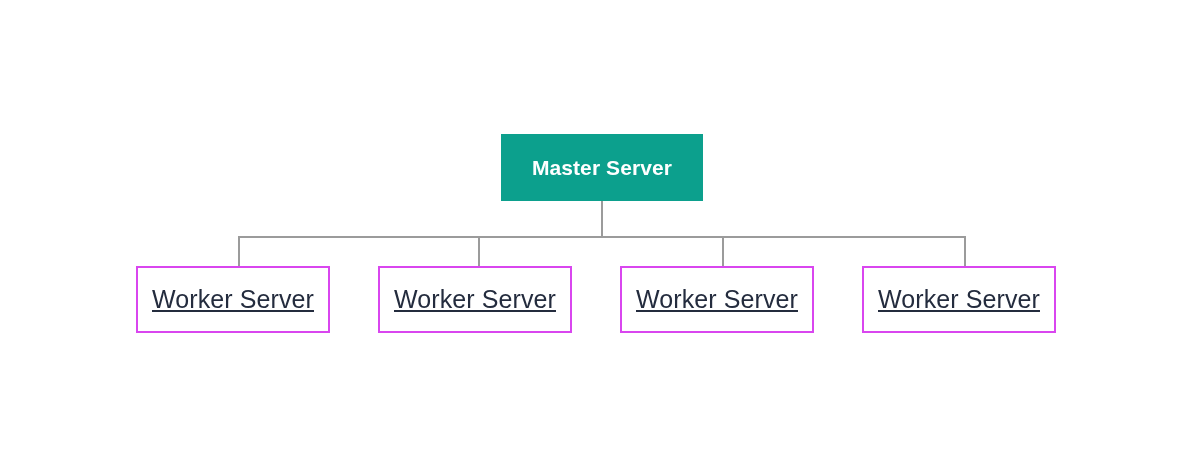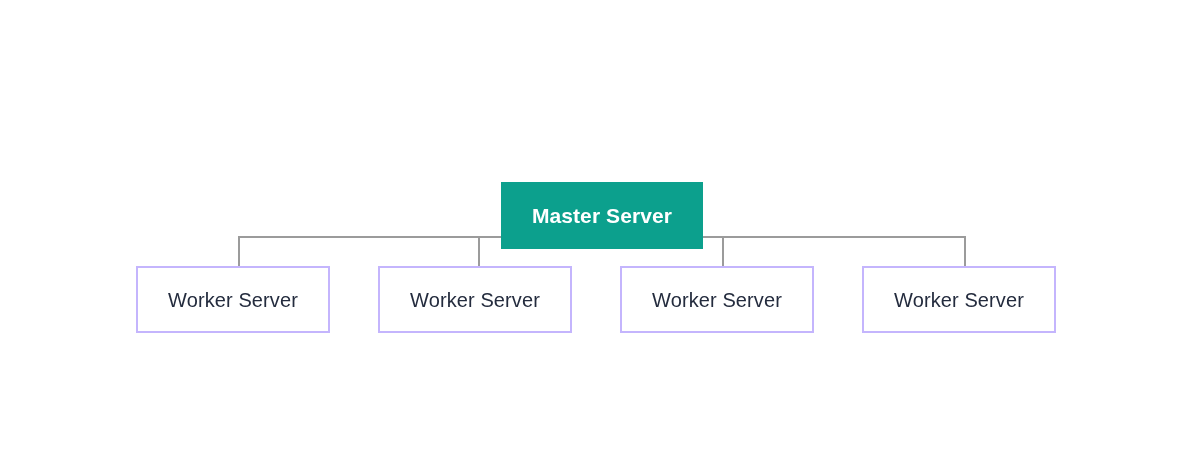--- a/index.html
+++ b/index.html
@@ -38,24 +38,25 @@
     color: #ffffff;
     font-size: 21px;
     font-weight: bold;
     letter-spacing: 0.1px;
     border: none;
   }
 
   .node-worker {
     background: #ffffff;
     color: #242c3e;
-    font-size: 20px;
+    font-size: 25px;
     font-weight: normal;
-    border: 2px solid #c4b5fd;
+    border: 2px solid #d946ef;
     letter-spacing: 0.1px;
+    text-decoration: underline;
   }
 
   .node-label {
     display: block;
     pointer-events: none;
   }
 
   
   .edge-layer {
     position: absolute;
@@ -79,21 +80,21 @@
 
   <div class="edge-layer">
     <div class="edge-line edge-v" style="left:601px; top:201px; height:35px;"></div>
     <div class="edge-line edge-h" style="left:238px; top:236px; width:728px;"></div>
     <div class="edge-line edge-v" style="left:238px; top:236px; height:30px;"></div>
     <div class="edge-line edge-v" style="left:478px; top:236px; height:30px;"></div>
     <div class="edge-line edge-v" style="left:722px; top:236px; height:30px;"></div>
     <div class="edge-line edge-v" style="left:964px; top:236px; height:30px;"></div>
   </div>
 
-  <div class="node node-master" style="left:501px; top:134px; width:202px; height:67px;margin-top:48px;">
+  <div class="node node-master" style="left:501px; top:134px; width:202px; height:67px;">
     <span class="node-label">Master Server</span>
   </div>
 
   <div class="node node-worker" style="left:136px; top:266px; width:194px; height:67px;">
     <span class="node-label">Worker Server</span>
   </div>
 
   <div class="node node-worker" style="left:378px; top:266px; width:194px; height:67px;">
     <span class="node-label">Worker Server</span>
   </div>

